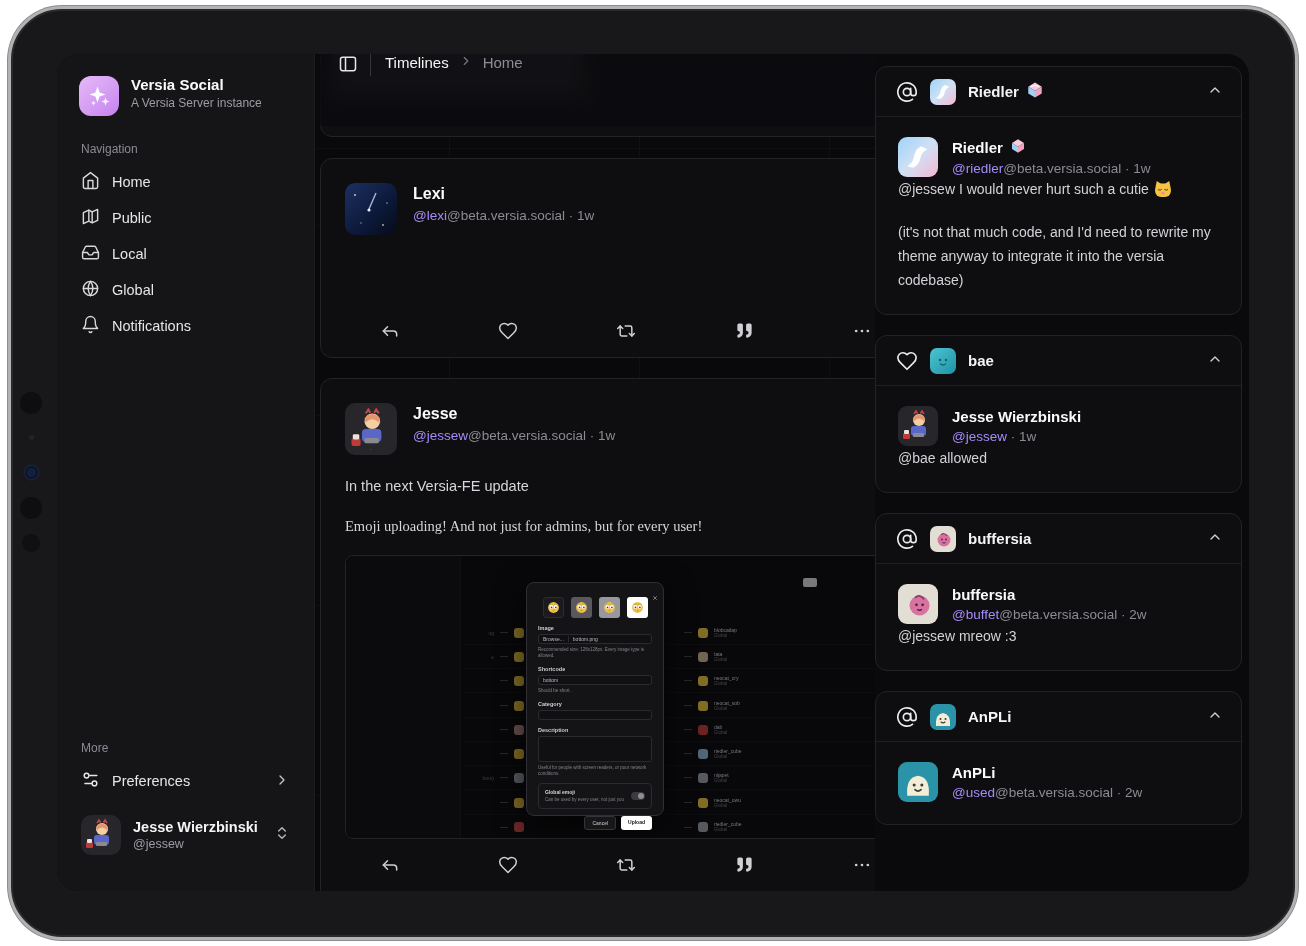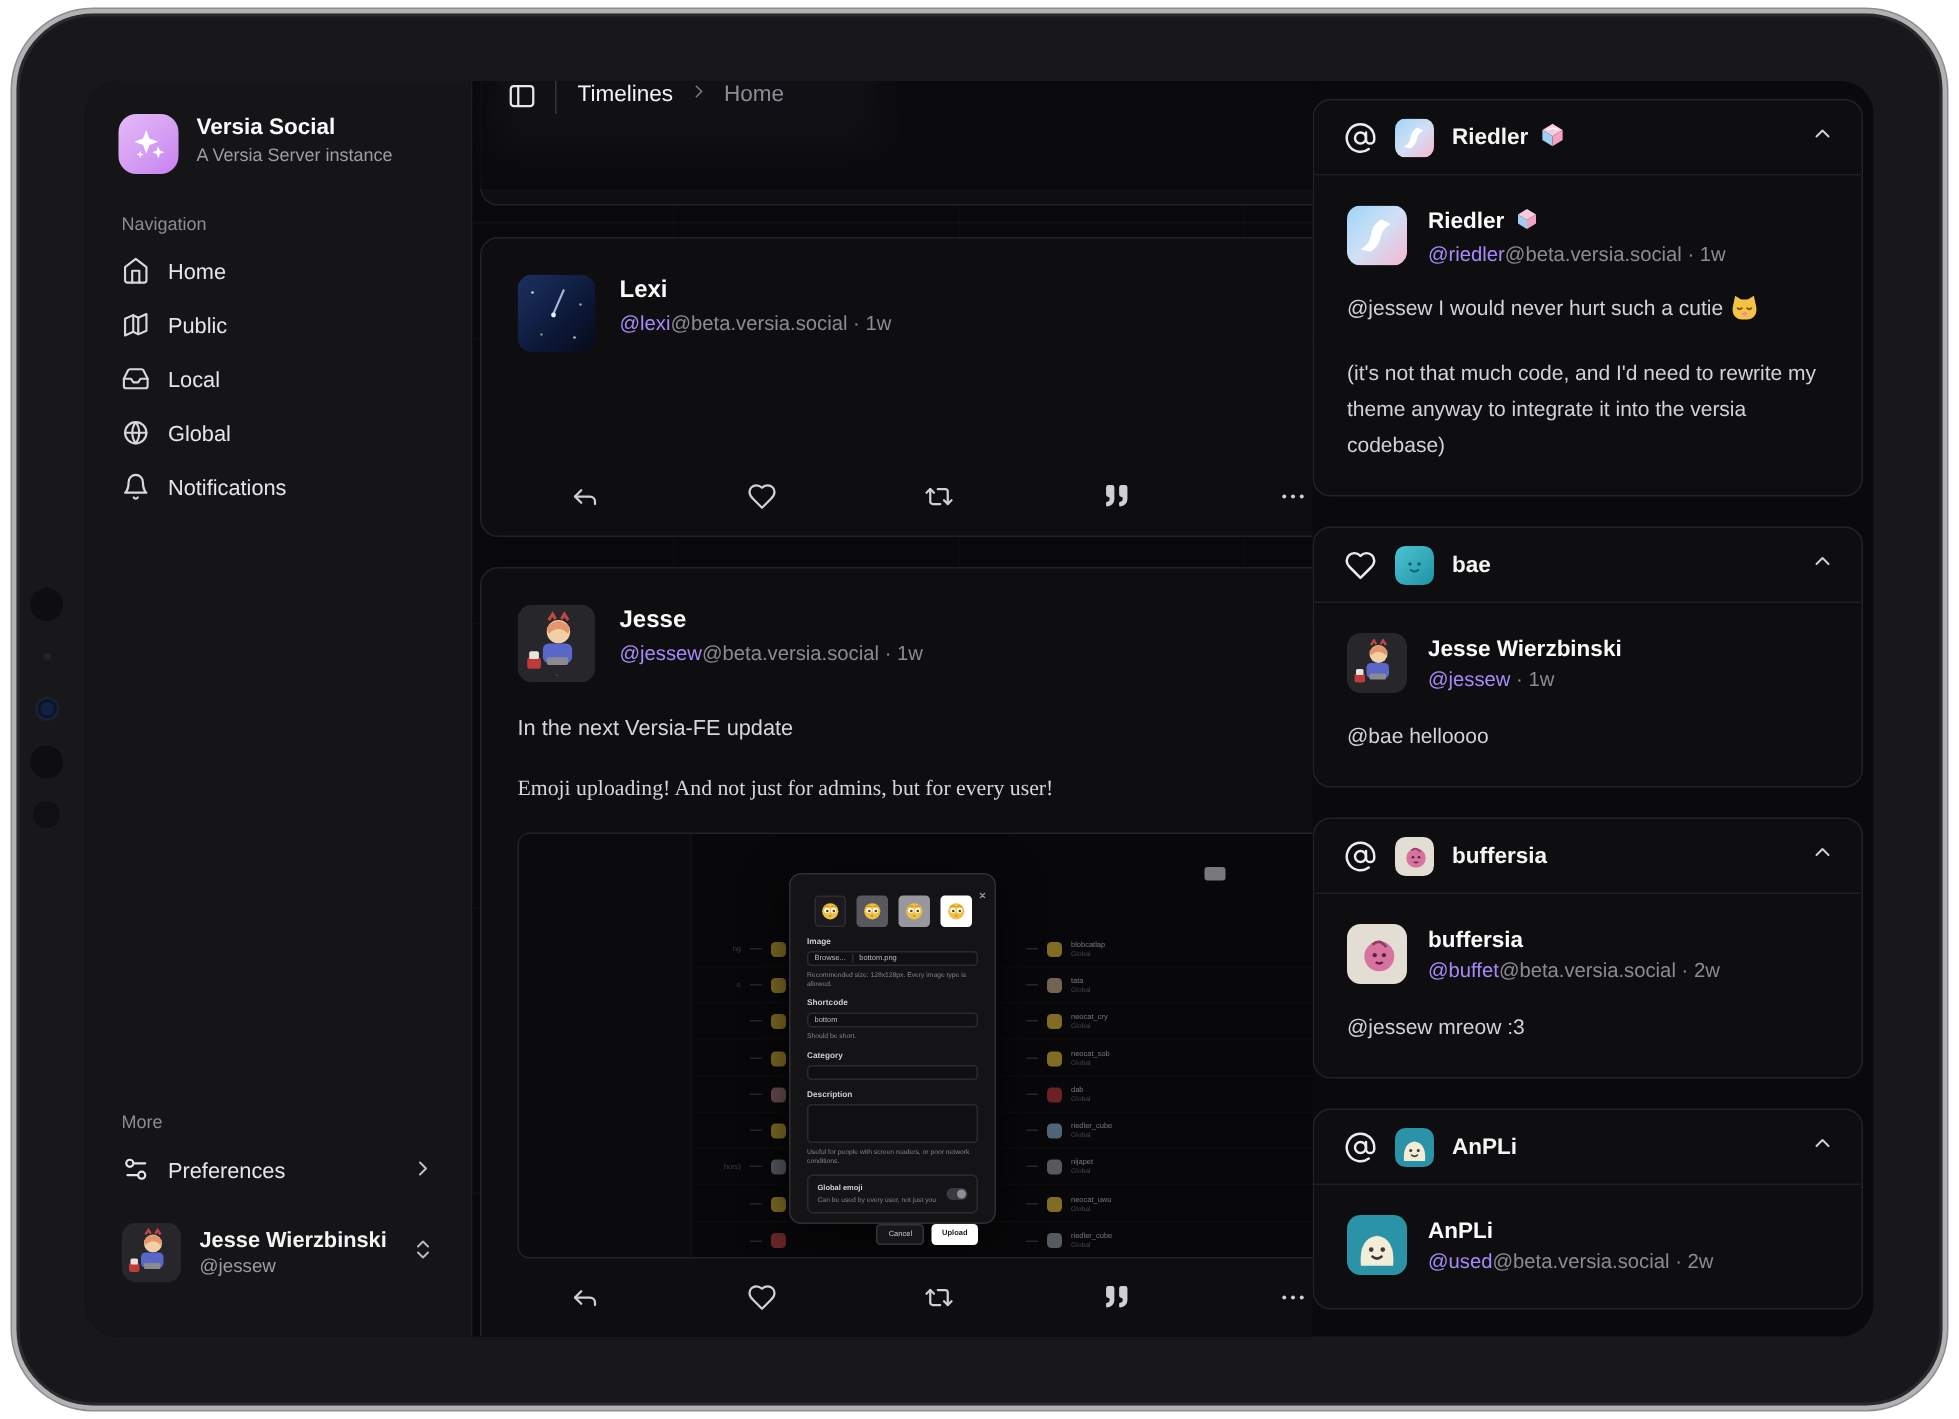--- a/index.html
+++ b/index.html
@@ -133,21 +133,21 @@
   .ncard { background:#0e0e11; border:1px solid #232327; border-radius:12px; overflow:hidden; }
   .nhead { height:50px; display:flex; align-items:center; gap:12px; padding:0 18px 0 20px;
     border-bottom:1px solid #1f1f23; cursor:pointer; }
   .nhead-title { font-size:15px; font-weight:700; color:#f4f4f5; display:flex; align-items:center; gap:7px; }
   .nhead .chev { margin-left:auto; color:#d0d0d5; }
   .nhead-icon { color:#ececef; display:flex; }
   .nbody { padding:20px 22px 22px 22px; }
   .nuser { display:flex; gap:14px; align-items:center; }
   .nname { font-size:15px; font-weight:700; color:#fafafa; display:flex; align-items:center; gap:7px; }
   .nhandle { font-size:13.5px; margin-top:4px; color:#8b8b93; }
-  .ncontent { margin-top:16px; font-size:14px; color:#d2d2d7; line-height:24px; }
+  .ncontent { font-size:14px; color:#d2d2d7; line-height:24px; }
   .ncontent p + p { margin-top:14px; }
   .inline-emoji { display:inline-block; vertical-align:-5px; margin-left:4px; }
 </style>
 </head>
 <body>
 
 <div class="stage">
   <div class="tablet"></div>
   <div class="cam-dot cam-1"></div>
   <div class="cam-dot cam-2"></div>
@@ -714,21 +714,21 @@
                 </svg>
             </span>
             <div>
               <div class="nname">
                   <span>Jesse Wierzbinski</span>
                 </div>
               <div class="nhandle"><span class="mention">@jessew</span><span></span><span> · 1w</span></div>
             </div>
           </div>
           <div class="ncontent">
-            <p>@bae helloooo</p>
+            <p>@bae allowed</p>
           </div>
         </div>
       </section>
 
       <section class="ncard">
         <div class="nhead">
           <span class="nhead-icon">
               <svg width="22" height="22" viewBox="0 0 24 24" fill="none" stroke="currentColor" stroke-width="1.8" stroke-linecap="round">
                 <circle cx="12" cy="12" r="4"></circle>
                 <path d="M16 8v5a3 3 0 0 0 6 0v-1a10 10 0 1 0-4 8"></path>

